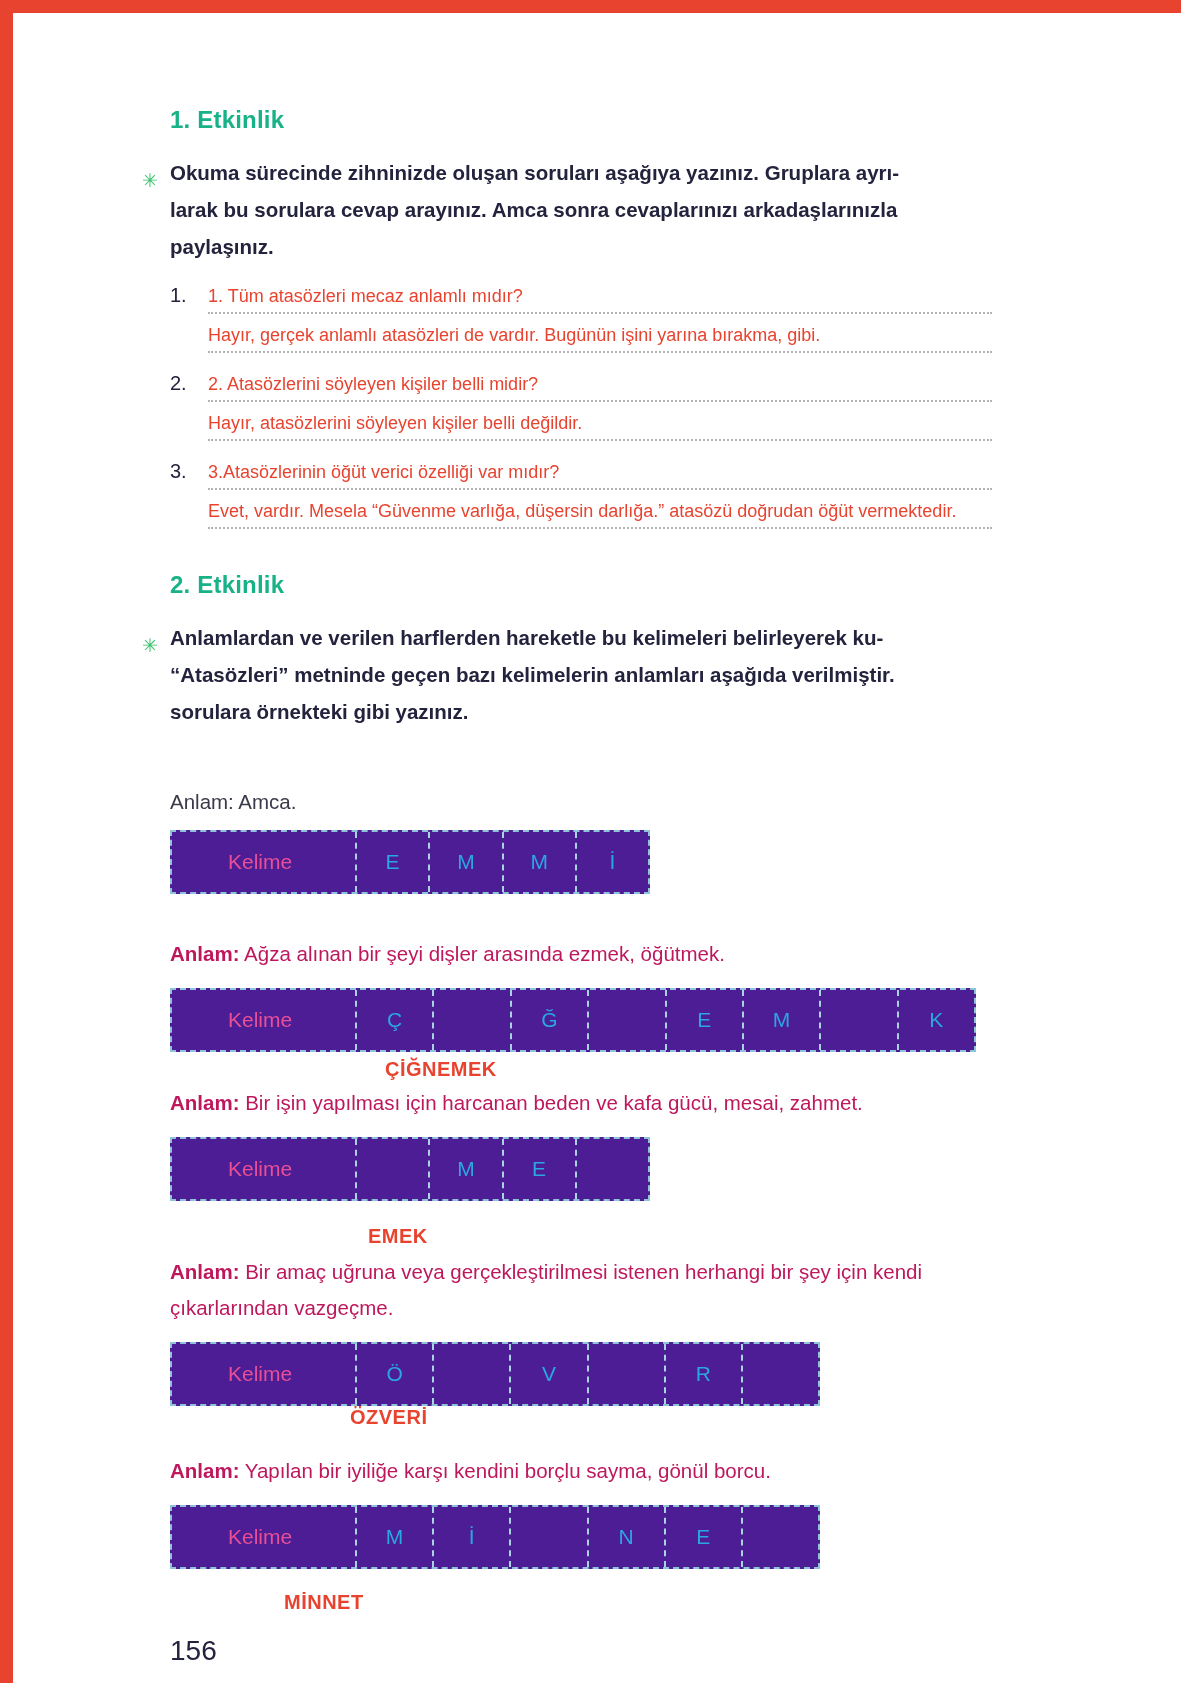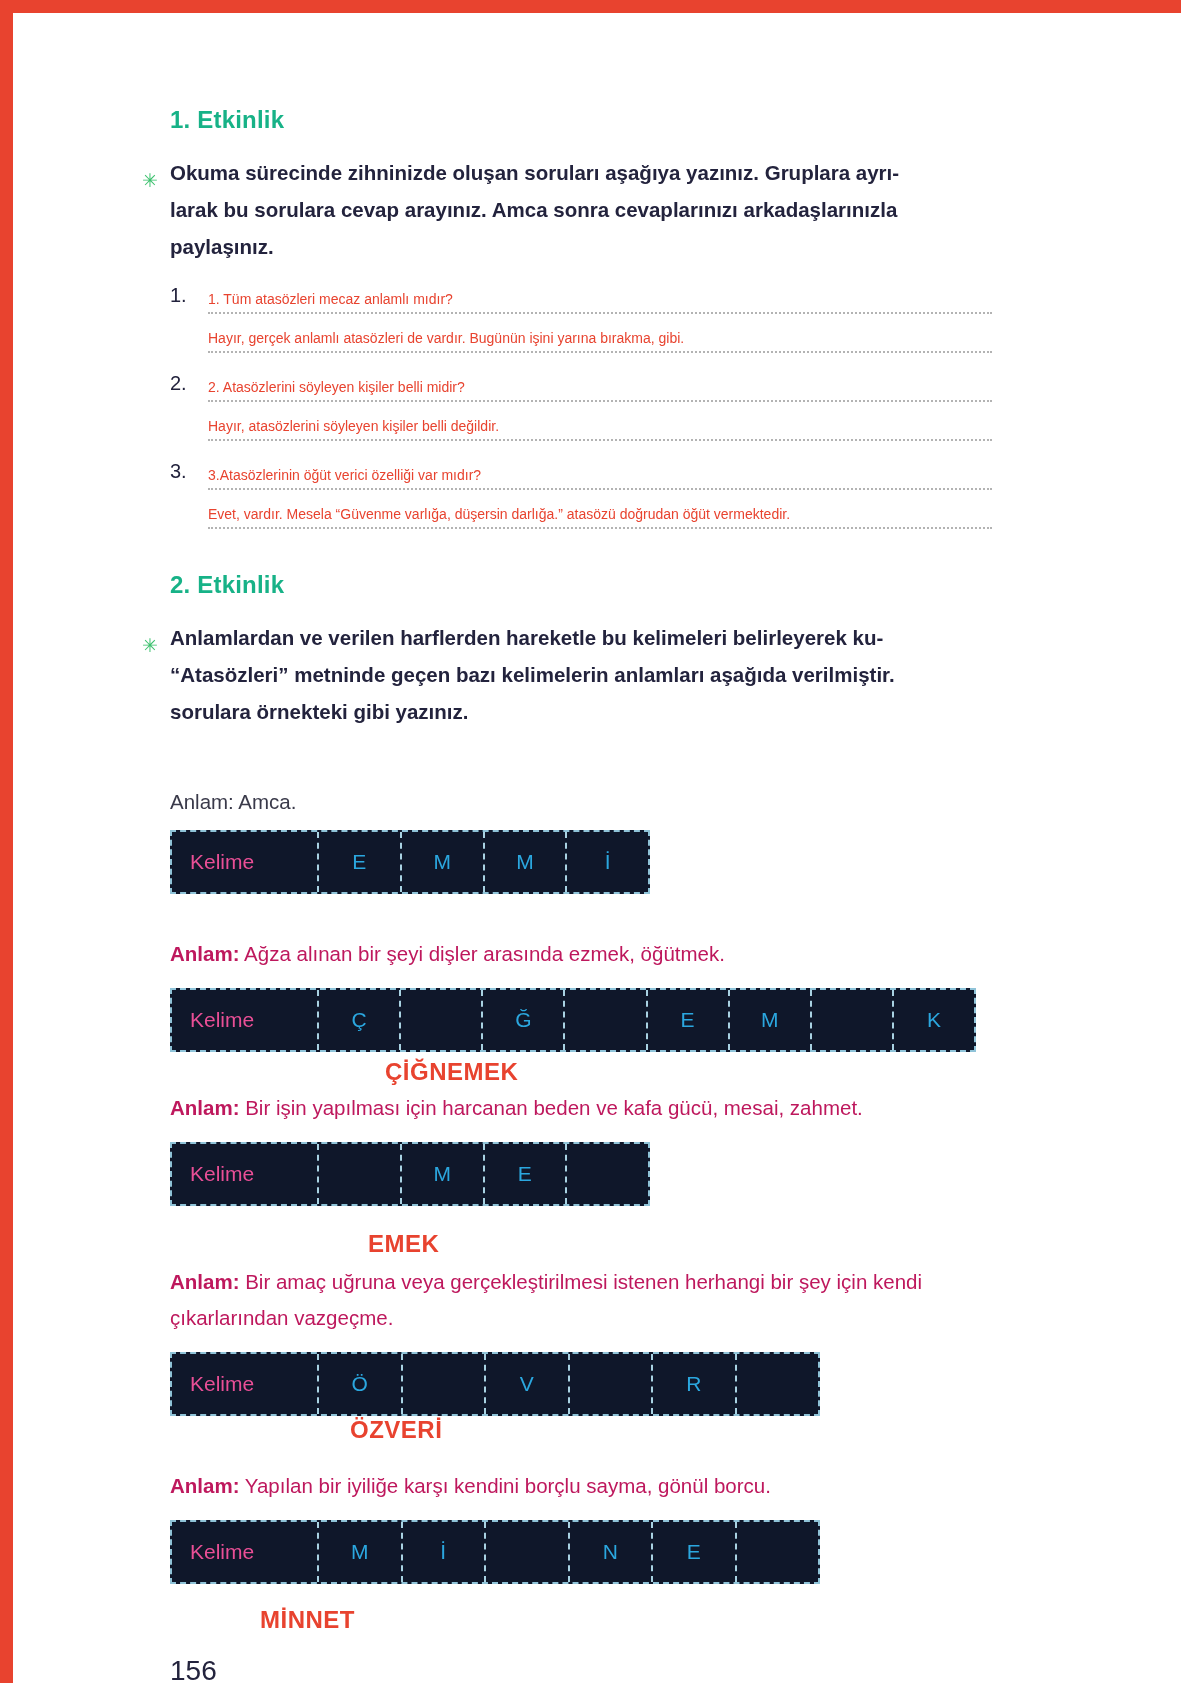--- a/index.html
+++ b/index.html
@@ -39,45 +39,46 @@
     width: 38px; font-size: 20px; color: #23233d;
     align-self: flex-end; padding-bottom: 46px;
   }
   .qa-lines { flex: 1; }
   .qa-line {
     height: 39px;
     display: flex; align-items: flex-end;
     padding-bottom: 5px;
     border-bottom: 2px dotted #b3b3b3;
   }
-  .red-text { color: #e8432f; font-size: 14px; text-align: right; }
+  .red-text { color: #e8432f; font-size: 18px; text-align: right; }
 
   .example-meaning { margin-top: 60px; font-size: 20.5px; color: #3a3a4a; }
 
   .meaning { margin-top: 28px; font-size: 20.5px; color: #be185d; line-height: 36px; }
   .meaning .m-label { font-weight: bold; }
 
   .word-box {
     display: flex; margin-top: 16px;
-    border: 2px dashed #8fc3d8; background: #0f172a;
+    border: 2px dashed #8fc3d8; background: #4c1d95;
     height: 64px;
+    padding-left: 38px;
   }
   .wb-label {
     width: 145px; flex: none;
     display: flex; align-items: center; padding-left: 18px;
     color: #e94f96; font-size: 21px;
   }
   .wb-cell {
     flex: 1;
     display: flex; align-items: center; justify-content: center;
     border-left: 2px dashed #a9d2e2;
     color: #2ba7df; font-size: 21px;
   }
   .wb-answer {
-    color: #e8432f; font-size: 24px; font-weight: bold;
+    color: #e8432f; font-size: 20px; font-weight: bold;
     letter-spacing: 0.5px;
   }
   .page-num {
     margin-top: 21px; text-align: left;
     font-size: 28px; color: #23233d;
   }
 </style>
 </head>
 <body>
 
@@ -209,17 +210,17 @@
 
   <div class="word-box" style="width:650px;">
     <div class="wb-label">Kelime</div>
     <div class="wb-cell">M</div>
     <div class="wb-cell">İ</div>
     <div class="wb-cell"></div>
     <div class="wb-cell">N</div>
     <div class="wb-cell">E</div>
     <div class="wb-cell"></div>
   </div>
-  <div class="wb-answer" style="margin:22px 0 0 90px;">MİNNET</div>
+  <div class="wb-answer" style="margin:22px 0 0 114px;">MİNNET</div>
 
   <div class="page-num">156</div>
 
 </div>
 
 </body></html>

